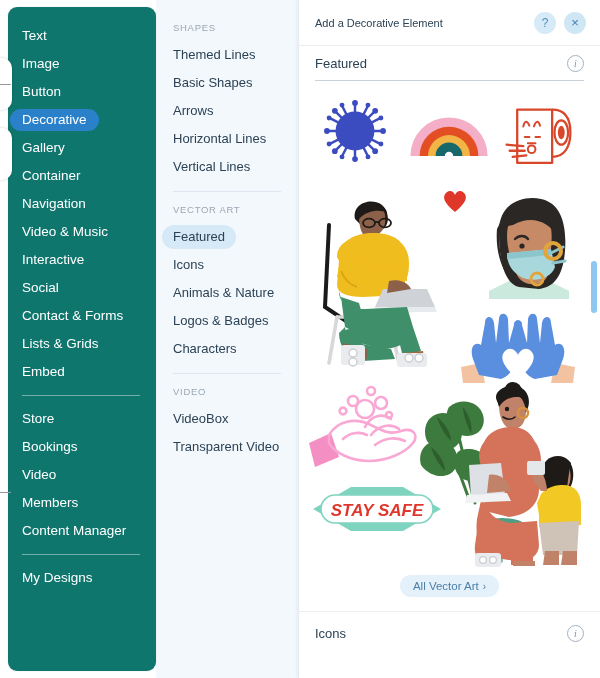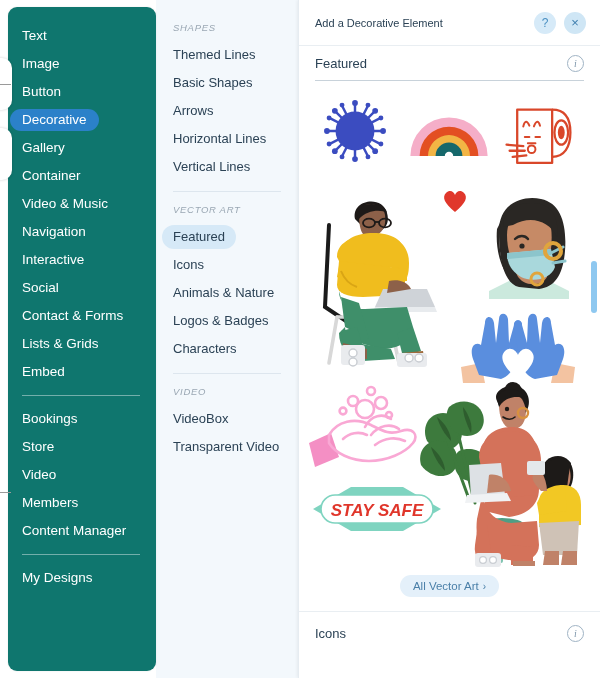--- a/index.html
+++ b/index.html
@@ -68,21 +68,21 @@
   .catcol {
     position: relative;
     width: 142px; min-width: 142px;
     background: #f3f8fc;
     padding-top: 22px;
     z-index: 2;
   }
   .cat-head {
     font-size: 9.5px; letter-spacing: 0.7px;
     color: #9aa7b3; text-transform: uppercase;
-    padding-left: 17px; margin-bottom: 8px; font-style: italic;
+    padding-left: 17px; margin-bottom: 8px;
   }
   .cat-item {
     height: 28px; display: flex; align-items: center;
     padding-left: 17px; font-size: 13px; color: #2b4255;
     cursor: pointer; white-space: nowrap;
   }
   .cat-item .pill {
     display: inline-block; padding: 5px 11px 6px 11px;
     margin-left: -11px; border-radius: 14px; line-height: 1;
   }
@@ -182,46 +182,46 @@
       <div class="sb-item active">
         <span class="pill">Decorative</span>
       </div>
       <div class="sb-item">
         <span class="pill">Gallery</span>
       </div>
       <div class="sb-item">
         <span class="pill">Container</span>
       </div>
       <div class="sb-item">
+        <span class="pill">Navigation</span>
+      </div>
+      <div class="sb-item">
         <span class="pill">Video &amp; Music</span>
       </div>
       <div class="sb-item">
-        <span class="pill">Navigation</span>
-      </div>
-      <div class="sb-item">
         <span class="pill">Interactive</span>
       </div>
       <div class="sb-item">
         <span class="pill">Social</span>
       </div>
       <div class="sb-item">
         <span class="pill">Contact &amp; Forms</span>
       </div>
       <div class="sb-item">
         <span class="pill">Lists &amp; Grids</span>
       </div>
       <div class="sb-item">
         <span class="pill">Embed</span>
       </div>
       <div class="sb-div"></div>
       <div class="sb-item">
+        <span class="pill">Store</span>
+      </div>
+      <div class="sb-item">
         <span class="pill">Bookings</span>
-      </div>
-      <div class="sb-item">
-        <span class="pill">Store</span>
       </div>
       <div class="sb-item">
         <span class="pill">Video</span>
       </div>
       <div class="sb-item">
         <span class="pill">Members</span>
       </div>
       <div class="sb-item">
         <span class="pill">Content Manager</span>
       </div>

